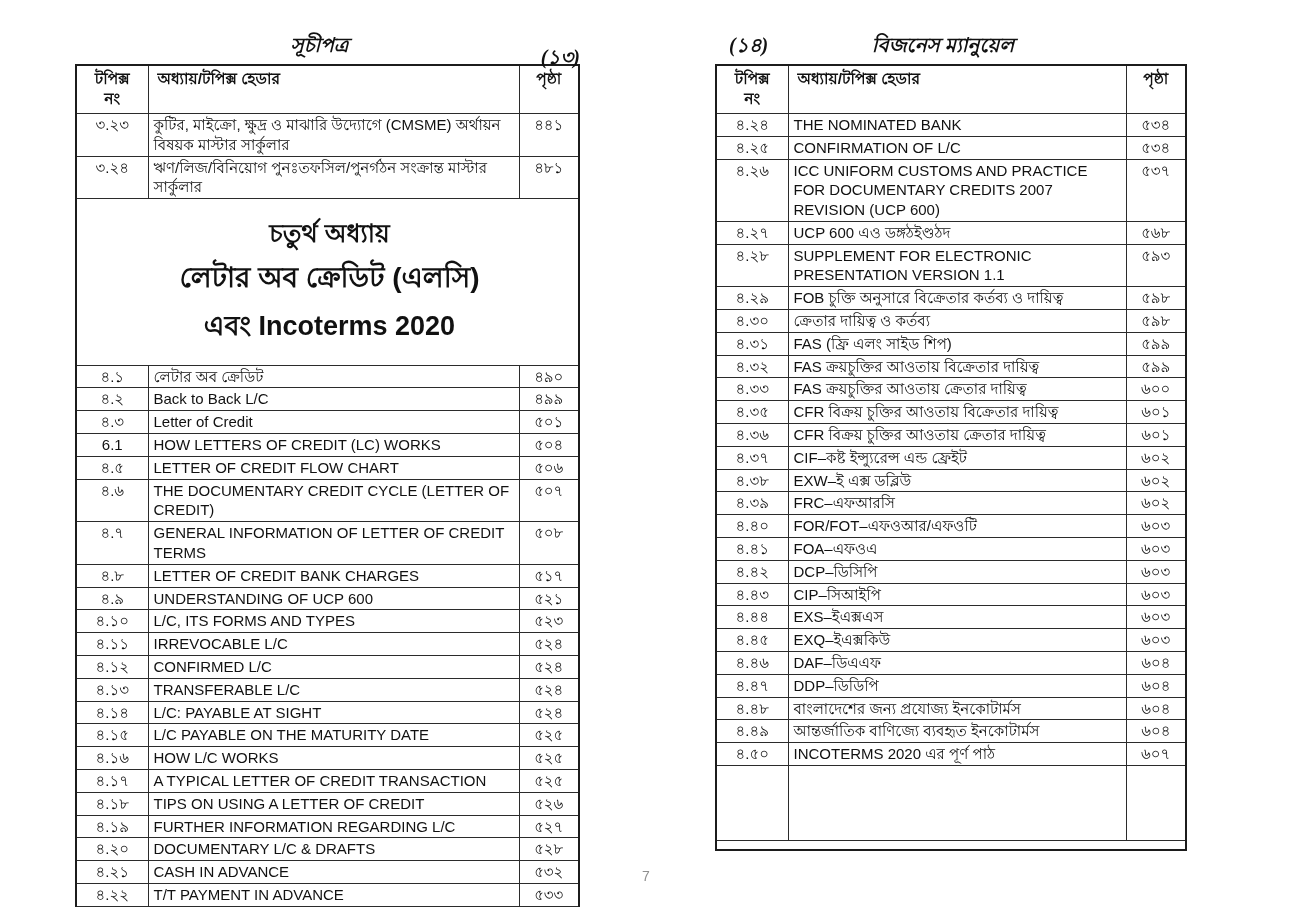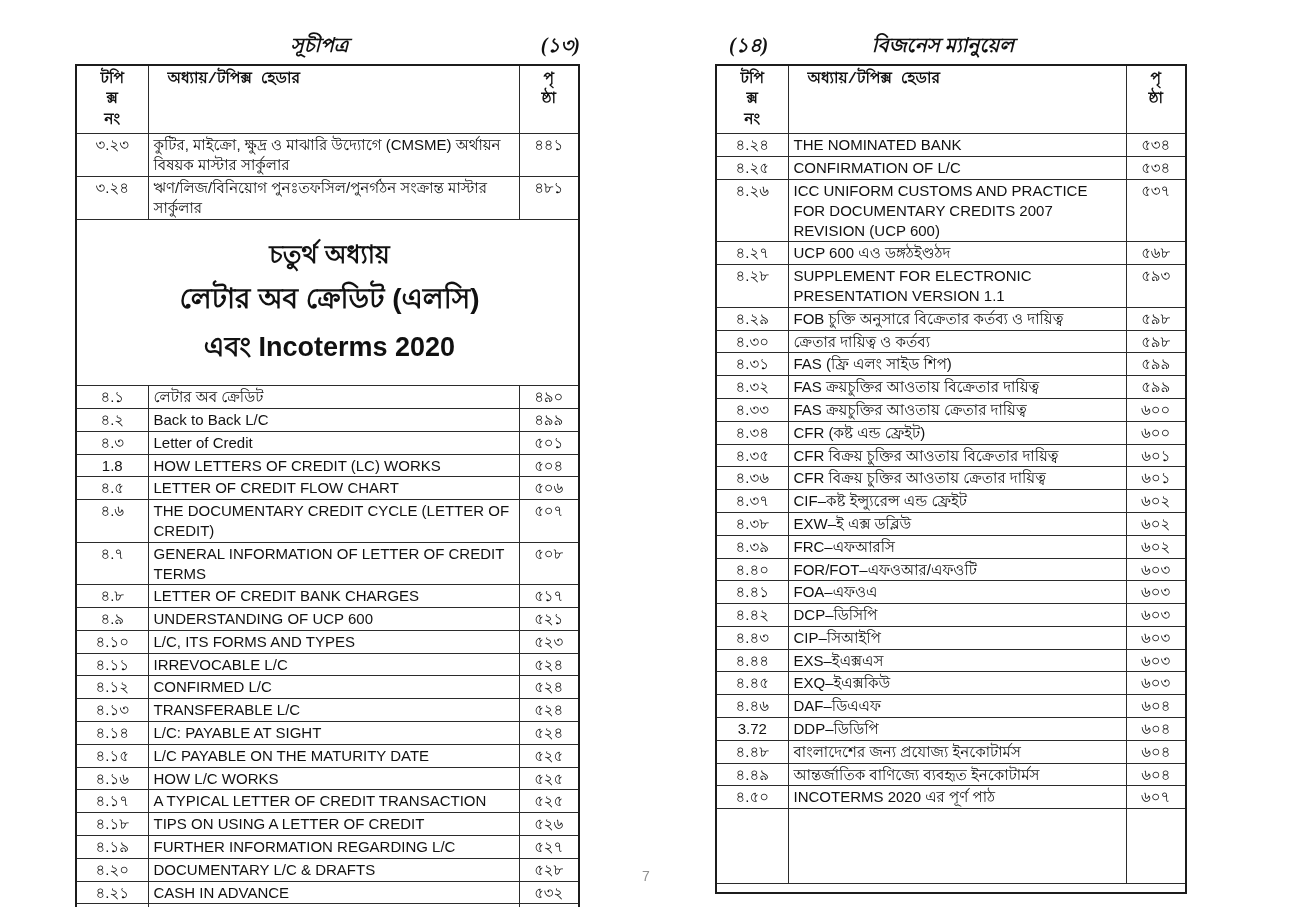--- a/index.html
+++ b/index.html
@@ -17,39 +17,39 @@
 
   .page-header{
     position:relative;height:36px;
     font-family:"Liberation Serif", serif;
     font-style:italic;font-weight:bold;
     font-size:20px;
   }
   .page-header .centered{
     position:absolute;left:0;right:16px;top:2px;text-align:center;
   }
-  .page-header .corner-right{position:absolute;right:0;top:2px;}
+  .page-header .corner-right{position:absolute;right:0;top:14px;}
   .page-header .corner-left{position:absolute;left:14px;top:2px;}
 
   table.toc{
     border-collapse:collapse;
     width:100%;
     table-layout:fixed;
     border:2px solid #1c1c1c;
   }
   table.toc th, table.toc td{
     border:1.4px solid #2b2b2b;
     font-size:15px;
     padding:1px 5px;
     line-height:1.32;
     vertical-align:top;
     overflow:hidden;
     word-wrap:break-word;
   }
-  table.toc th{font-weight:600;font-size:15.5px;padding:3px 19px;font-family:Liberation Mono, monospace;}
+  table.toc th{font-weight:600;font-size:15.5px;padding:3px 9px;}
   .col-no{width:72px;text-align:center;}
   .col-title{text-align:left;margin-left:30px;}
   .col-page{width:60px;text-align:center;}
   td.col-no, td.col-page{vertical-align:middle;}
 
   tr.chapter-row td{
     text-align:center;
     padding:14px 0 20px 4px;
   }
   .chapter-line1{font-size:25px;font-weight:bold;margin:4px 0 10px 0;}
@@ -121,21 +121,21 @@
             <td class="col-no">৪.২</td>
             <td class="col-title">Back to Back L/C</td>
             <td class="col-page">৪৯৯</td>
           </tr>
           <tr>
             <td class="col-no">৪.৩</td>
             <td class="col-title">Letter of Credit</td>
             <td class="col-page">৫০১</td>
           </tr>
           <tr>
-            <td class="col-no">1.8</td>
+            <td class="col-no">6.1</td>
             <td class="col-title">HOW LETTERS OF CREDIT (LC) WORKS</td>
             <td class="col-page">৫০৪</td>
           </tr>
           <tr>
             <td class="col-no">৪.৫</td>
             <td class="col-title">LETTER OF CREDIT FLOW CHART</td>
             <td class="col-page">৫০৬</td>
           </tr>
           <tr>
             <td class="col-no">৪.৬</td>
@@ -294,25 +294,20 @@
             <td class="col-no">৪.৩২</td>
             <td class="col-title">FAS ক্রয়চুক্তির আওতায় বিক্রেতার দায়িত্ব</td>
             <td class="col-page">৫৯৯</td>
           </tr>
           <tr>
             <td class="col-no">৪.৩৩</td>
             <td class="col-title">FAS ক্রয়চুক্তির আওতায় ক্রেতার দায়িত্ব</td>
             <td class="col-page">৬০০</td>
           </tr>
           <tr>
-            <td class="col-no">৪.৩৪</td>
-            <td class="col-title">CFR (কষ্ট এন্ড ফ্রেইট)</td>
-            <td class="col-page">৬০০</td>
-          </tr>
-          <tr>
             <td class="col-no">৪.৩৫</td>
             <td class="col-title">CFR বিক্রয় চুক্তির আওতায় বিক্রেতার দায়িত্ব</td>
             <td class="col-page">৬০১</td>
           </tr>
           <tr>
             <td class="col-no">৪.৩৬</td>
             <td class="col-title">CFR বিক্রয় চুক্তির আওতায় ক্রেতার দায়িত্ব</td>
             <td class="col-page">৬০১</td>
           </tr>
           <tr>
@@ -359,21 +354,21 @@
             <td class="col-no">৪.৪৫</td>
             <td class="col-title">EXQ–ইএক্সকিউ</td>
             <td class="col-page">৬০৩</td>
           </tr>
           <tr>
             <td class="col-no">৪.৪৬</td>
             <td class="col-title">DAF–ডিএএফ</td>
             <td class="col-page">৬০৪</td>
           </tr>
           <tr>
-            <td class="col-no">3.72</td>
+            <td class="col-no">৪.৪৭</td>
             <td class="col-title">DDP–ডিডিপি</td>
             <td class="col-page">৬০৪</td>
           </tr>
           <tr>
             <td class="col-no">৪.৪৮</td>
             <td class="col-title">বাংলাদেশের জন্য প্রযোজ্য ইনকোটার্মস</td>
             <td class="col-page">৬০৪</td>
           </tr>
           <tr>
             <td class="col-no">৪.৪৯</td>

